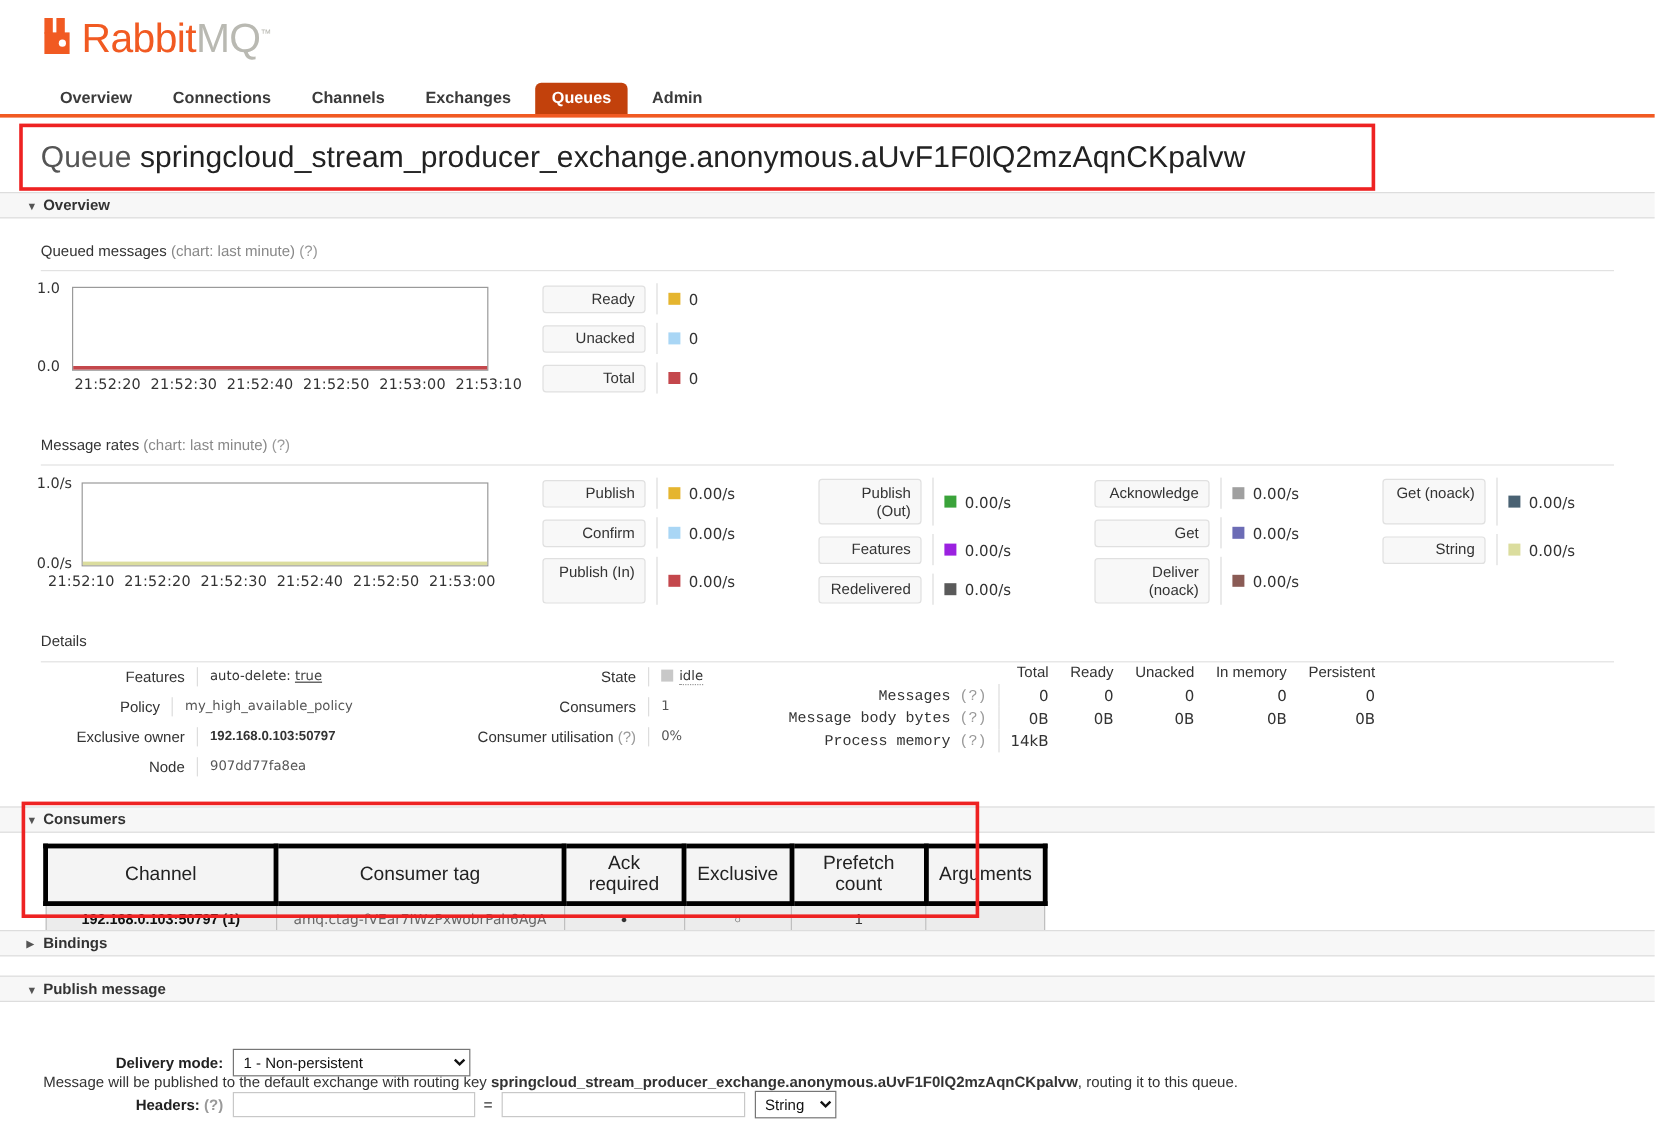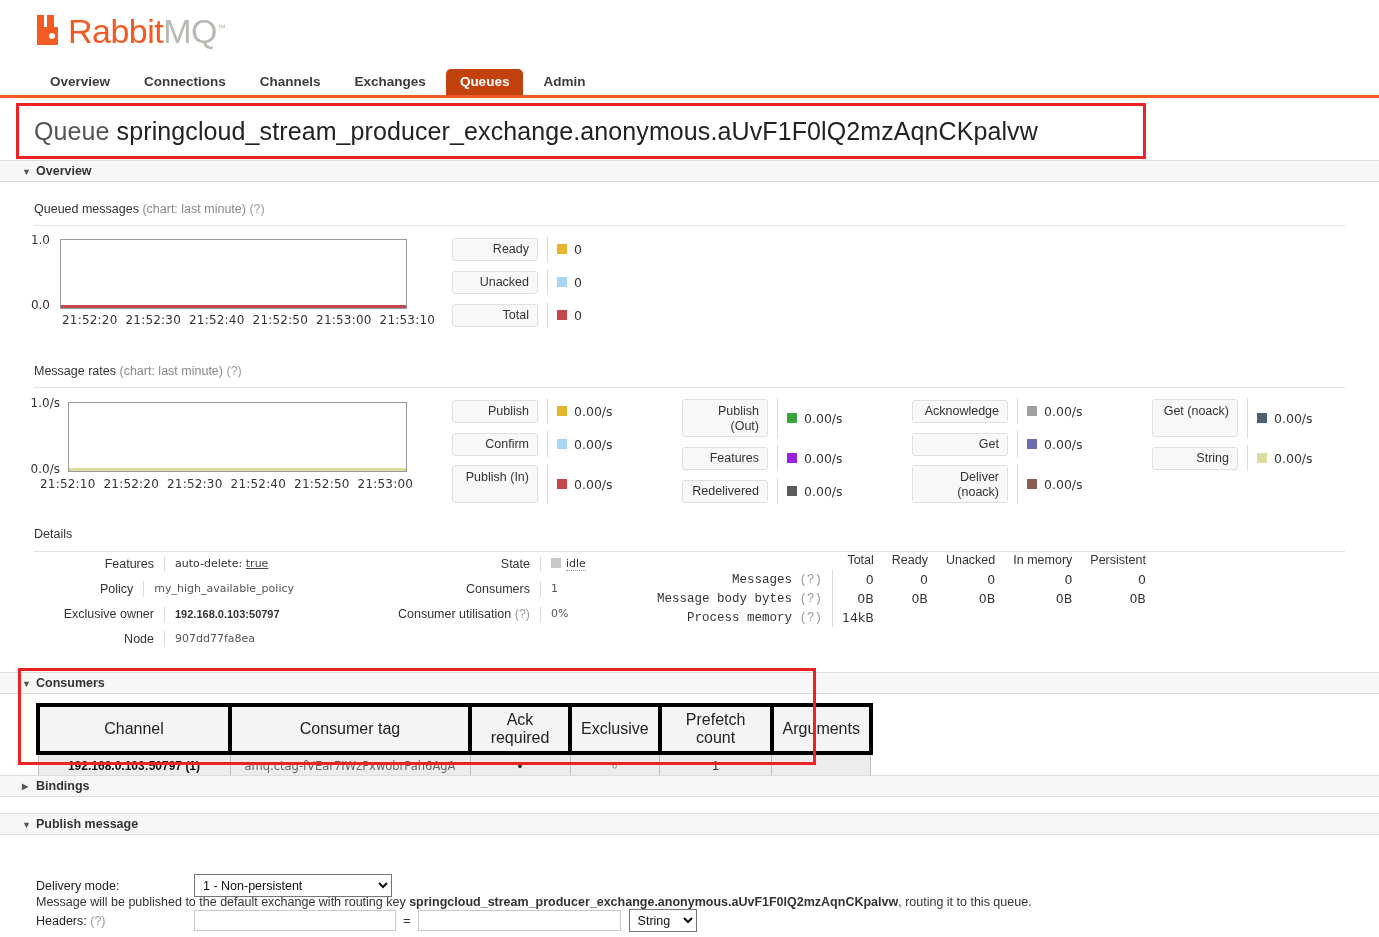--- a/index.html
+++ b/index.html
@@ -345,21 +345,22 @@
   #publish-desc b { font-weight: bold; }
 
   .formrow {
     position: absolute;
     display: flex;
     align-items: center;
   }
   .formlabel {
     font-size: 12.5px;
     color: #222222;
-    font-weight: normal;
+    font-weight: bold;
+    text-align: right;
   }
   select.ctl {
     font-family: "Liberation Sans", sans-serif;
     font-size: 12.5px;
     padding: 2px 4px;
     border: 1px solid #767676;
     background: #ffffff;
     color: #111111;
     height: 23px;
     box-sizing: border-box;

